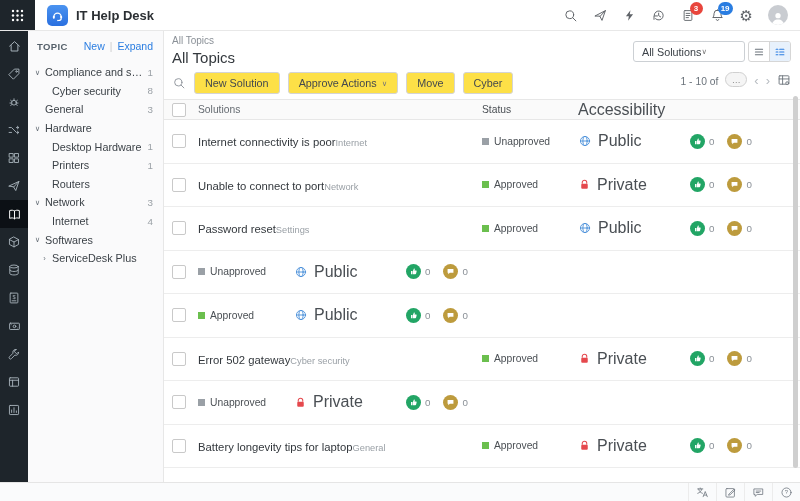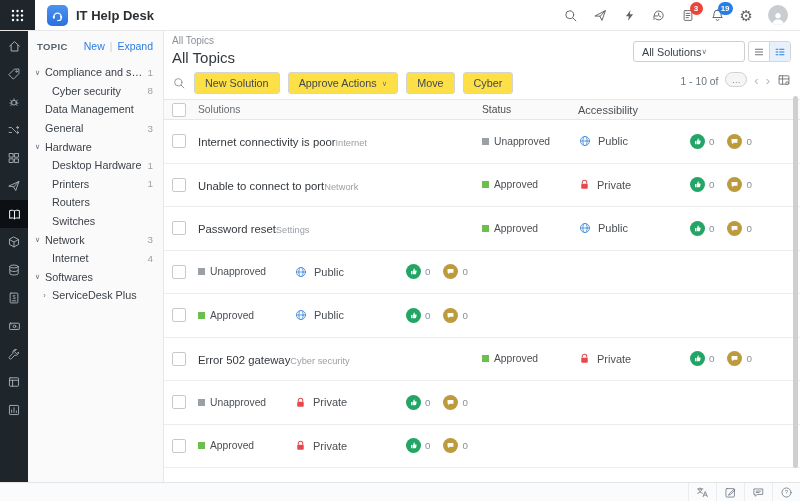--- a/index.html
+++ b/index.html
@@ -63,21 +63,21 @@
   .trow{height:42.5px;border-bottom:1px solid #ededed;display:flex;align-items:center;background:#fff;}
   .c-check{width:26px;padding-left:8px;box-sizing:content-box;flex:0 0 auto;display:flex;align-items:center;}
   .cb{width:12px;height:12px;border:1px solid #c9c9c9;border-radius:2px;background:#fff;cursor:pointer;display:inline-block;}
   .c-title{flex:1;min-width:0;padding-right:0;}
   .rtitle{font-size:11.3px;color:#33383d;cursor:pointer;white-space:nowrap;overflow:hidden;text-overflow:ellipsis;}
   .rtopic{font-size:9.3px;color:#9aa0a6;margin-top:4px;}
   .c-status{width:96px;flex:0 0 auto;font-size:10.3px;color:#4a4f54;display:flex;align-items:center;gap:5px;}
   .sq{width:7px;height:7px;display:inline-block;flex:0 0 auto;}
   .c-status.approved .sq{background:#6bbf4e;}
   .c-status.unapproved .sq{background:#9aa0a6;}
-  .c-access{width:112px;flex:0 0 auto;font-size:11px;color:#4a4f54;display:flex;align-items:center;gap:6px;}
+  .c-access{width:112px;flex:0 0 auto;font-size:16px;color:#4a4f54;display:flex;align-items:center;gap:6px;}
   .c-social{width:96px;flex:0 0 auto;display:flex;align-items:center;gap:4px;padding-right:14px;}
   .pill{width:15px;height:15px;border-radius:50%;display:flex;align-items:center;justify-content:center;flex:0 0 auto;cursor:pointer;}
   .pill.like{background:#22a565;}
   .pill.cmt{background:#bd9b3d;}
   .cnt{font-size:9.8px;color:#8a9097;margin-right:9px;}
 
   .vscroll{position:absolute;right:2px;top:66px;width:5px;height:372px;background:#cfcfcf;border-radius:3px;}
 
   
   .bottombar{position:absolute;left:0;right:0;bottom:0;height:18px;background:#fafbfc;border-top:1px solid #e5e5e5;display:flex;justify-content:flex-end;align-items:stretch;z-index:6;}
@@ -277,25 +277,20 @@
           <span class="tlabel">Compliance and security</span>
           <span class="tcount">1</span>
         </div>
       <div class="titem lvl1">
           <span class="chev"></span>
           <span class="tlabel">Cyber security</span>
           <span class="tcount">8</span>
         </div>
       <div class="titem lvl0">
           <span class="chev"></span>
-          <span class="tlabel">Data Management</span>
-          <span class="tcount"></span>
-        </div>
-      <div class="titem lvl0">
-          <span class="chev"></span>
           <span class="tlabel">General</span>
           <span class="tcount">3</span>
         </div>
       <div class="titem lvl0">
           <span class="chev">∨</span>
           <span class="tlabel">Hardware</span>
           <span class="tcount"></span>
         </div>
       <div class="titem lvl1">
           <span class="chev"></span>
@@ -303,25 +298,20 @@
           <span class="tcount">1</span>
         </div>
       <div class="titem lvl1">
           <span class="chev"></span>
           <span class="tlabel">Printers</span>
           <span class="tcount">1</span>
         </div>
       <div class="titem lvl1">
           <span class="chev"></span>
           <span class="tlabel">Routers</span>
-          <span class="tcount"></span>
-        </div>
-      <div class="titem lvl1">
-          <span class="chev"></span>
-          <span class="tlabel">Switches</span>
           <span class="tcount"></span>
         </div>
       <div class="titem lvl0">
           <span class="chev">∨</span>
           <span class="tlabel">Network</span>
           <span class="tcount">3</span>
         </div>
       <div class="titem lvl1">
           <span class="chev"></span>
           <span class="tlabel">Internet</span>
@@ -631,20 +621,21 @@
               </svg>
             </span>
             <span class="cnt">0</span>
         </span>
       </div>
 
       <div class="trow">
         <span class="c-check">
             <span class="cb"></span>
           </span>
+        <span class="c-title"><span class="rtitle">Battery longevity tips for laptop</span><span class="rtopic">General</span></span>
         <span class="c-status approved">
             <span class="sq"></span>
             <span>Approved</span>
           </span>
         <span class="c-access private">
 
           <svg class="lock-ic" width="13" height="13" viewBox="0 0 20 20">
               <path d="M6.5 9 V6.8 a3.5 3.5 0 0 1 7 0 V9" fill="none" stroke="#e5484d" stroke-width="1.6"></path>
               <rect x="5" y="9" width="10" height="7.5" rx="1.5" fill="#e5484d"></rect>
             </svg>

